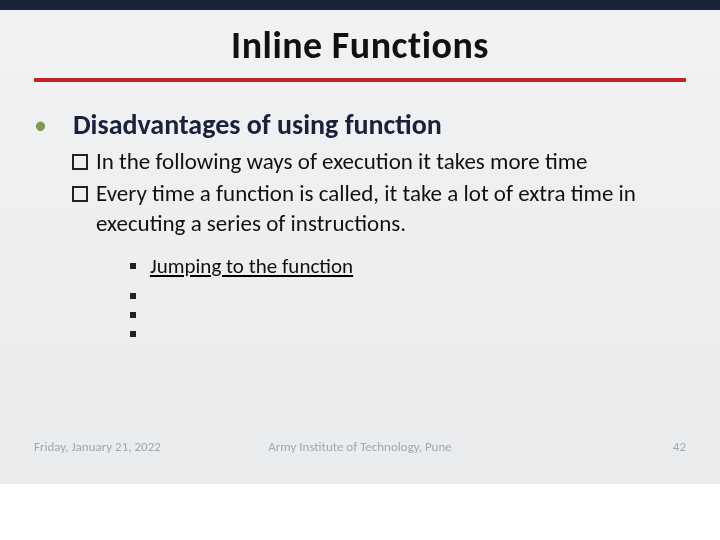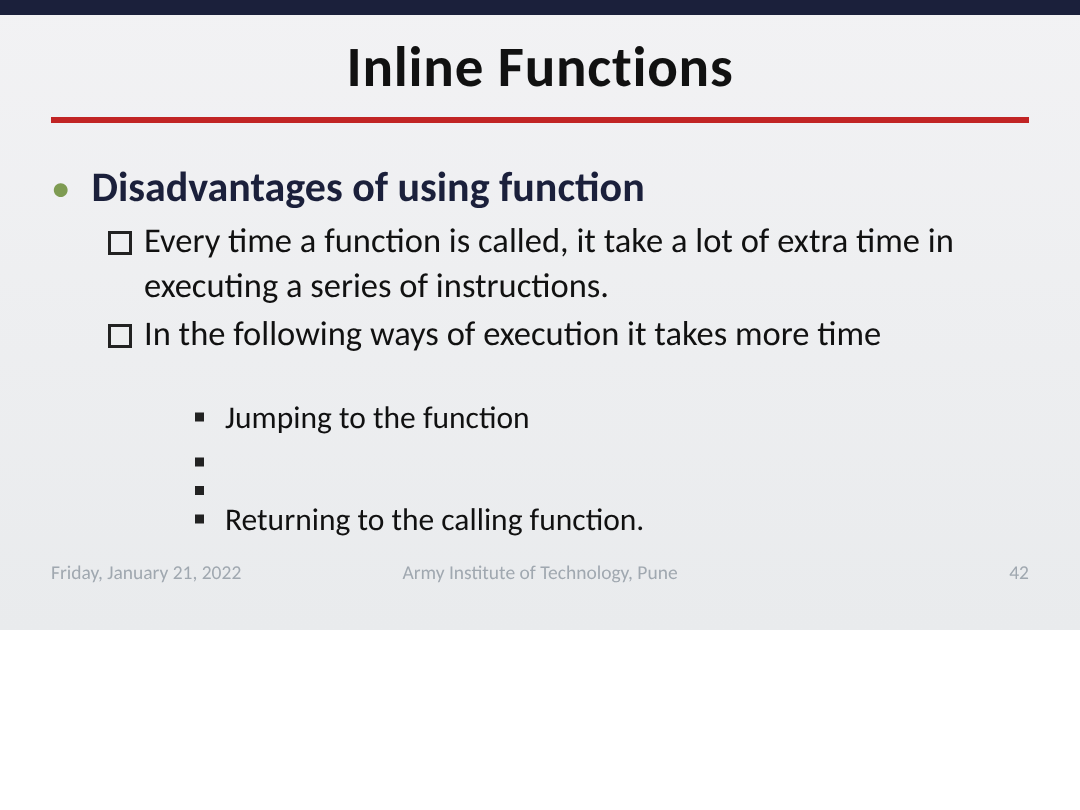--- a/index.html
+++ b/index.html
@@ -7,21 +7,21 @@
     padding: 0;
     width: 720px;
     height: 540px;
     background: #ffffff;
     font-family: Calibri, "Segoe UI", Arial, sans-serif;
     overflow: hidden;
   }
   .slide {
     position: relative;
     width: 720px;
-    height: 420px;
+    height: 484px;
     background: linear-gradient(to bottom, #f2f2f4 0%, #e9ebed 100%);
     box-sizing: border-box;
   }
   .topbar {
     position: absolute;
     top: 0;
     left: 0;
     right: 0;
     height: 10px;
     background: #1b203b;
@@ -62,20 +62,21 @@
     color: #7e9b52;
     font-size: 26px;
     line-height: 34px;
     margin-right: 14px;
   }
   .bullet-1 .text {
     font-size: 28px;
     font-weight: 700;
     color: #1b203b;
     line-height: 34px;
+    margin-left: 12px;
   }
   .sub-list {
     margin-left: 38px;
     margin-top: 4px;
   }
   .bullet-2 {
     display: flex;
     align-items: flex-start;
     margin-bottom: 2px;
   }
@@ -88,21 +89,22 @@
     margin-right: 8px;
     flex-shrink: 0;
   }
   .bullet-2 .text {
     font-size: 23px;
     color: #111;
     line-height: 30px;
   }
   .sub-sub-list {
     margin-left: 58px;
-    margin-top: 26px;
+    margin-top: 14px;
+    text-decoration: underline;
   }
   .bullet-3 {
     display: flex;
     align-items: flex-start;
     margin-bottom: 2px;
   }
   .bullet-3 .ssq {
     display: inline-block;
     width: 6px;
     height: 6px;
@@ -152,41 +154,40 @@
   <div class="content">
 
     <div class="bullet-1">
       <span class="dot">•</span>
       <span class="text">Disadvantages of using function</span>
     </div>
 
     <div class="sub-list">
       <div class="bullet-2">
         <span class="square"></span>
-        <span class="text">Every time a function is called, it take a lot of extra time in executing a series of instructions.</span>
+        <span class="text">In the following ways of execution it takes more time</span>
       </div>
       <div class="bullet-2">
         <span class="square"></span>
-        <span class="text">In the following ways of execution it takes more time</span>
+        <span class="text">Every time a function is called, it take a lot of extra time in executing a series of instructions.</span>
       </div>
 
       <div class="sub-sub-list">
         <div class="bullet-3">
           <span class="ssq"></span>
           <span class="text">Jumping to the function</span>
         </div>
         <div class="bullet-3">
           <span class="ssq"></span>
         </div>
         <div class="bullet-3">
           <span class="ssq"></span>
         </div>
         <div class="bullet-3">
           <span class="ssq"></span>
-          <span class="text">Returning to the calling function.</span>
         </div>
       </div>
     </div>
 
   </div>
 
   <div class="footer">
     <span class="left">Friday, January 21, 2022</span>
     <span class="center">Army Institute of Technology, Pune</span>
     <span class="right">42</span>

